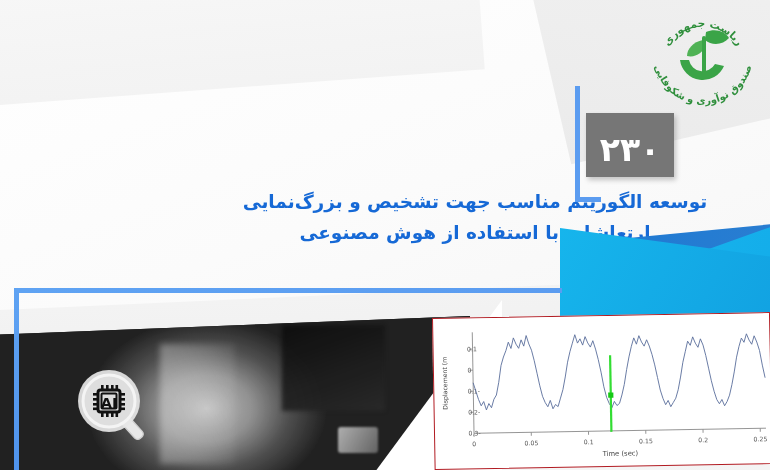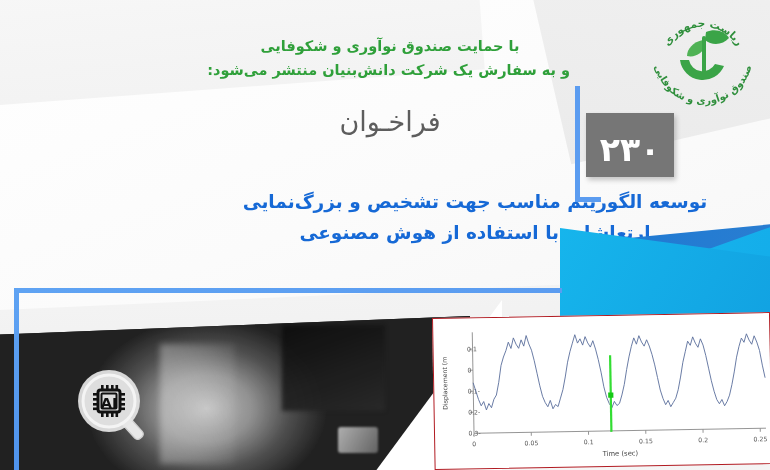--- a/index.html
+++ b/index.html
@@ -211,25 +211,22 @@
       <text font-size="10.5" fill="#2f8f3c" font-weight="bold" font-family="DejaVu Sans, sans-serif">
         <textPath href="#arcTop" startOffset="50%" text-anchor="middle">ریاست جمهوری</textPath>
       </text>
       <text font-size="10" fill="#2f8f3c" font-weight="bold" font-family="DejaVu Sans, sans-serif">
         <textPath href="#arcBot" startOffset="50%" text-anchor="middle">صندوق نوآوری و شکوفایی</textPath>
       </text>
     </svg>
   </div>
 
   <div class="intro">
-    <div>با حمایت صندوق نوآوری و شکوفایی</div>
-    <div>و به سفارش یک شرکت دانش‌بنیان منتشر می‌شود:</div>
-  </div>
-
-  <div class="farakhan">فراخـوان</div>
+  </div>
+
 
   <div class="headline">
     <div>توسعه الگوریتم مناسب جهت تشخیص و بزرگ‌نمایی</div>
     <div>ارتعاشات با استفاده از هوش مصنوعی</div>
   </div>
 
   <div class="brk-v"></div>
   <div class="brk-f"></div>
   <div class="badge">
     <span>۲۳۰</span>

